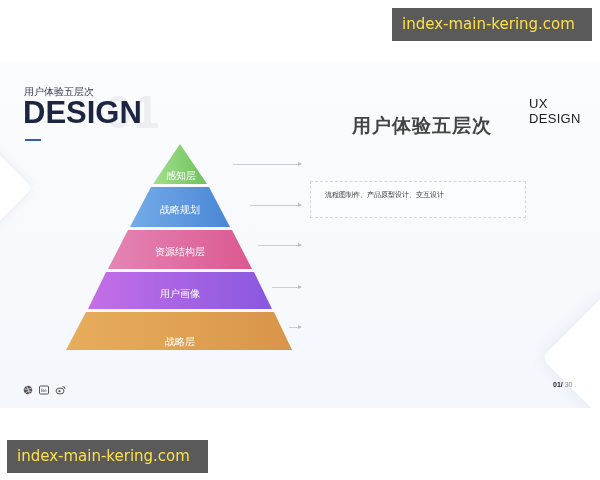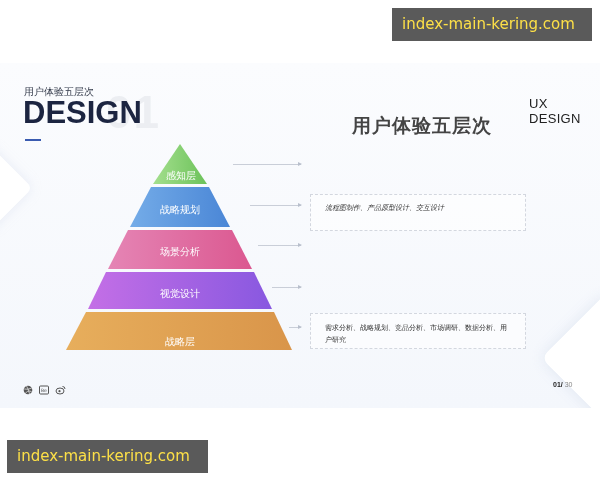--- a/index.html
+++ b/index.html
@@ -122,35 +122,32 @@
     </defs>
     <polygon points="180,81 207,121 153,121" fill="url(#g0)"></polygon>
     <polygon points="151,124 209,124 230,164 130,164" fill="url(#g1)"></polygon>
     <polygon points="128,167 232,167 252,206 108,206" fill="url(#g2)"></polygon>
     <polygon points="106,209 254,209 272,246 88,246" fill="url(#g3)"></polygon>
     <polygon points="86,249 274,249 292,287 66,287" fill="url(#g4)"></polygon>
   </svg>
 
   <div class="layer-label" style="left:181px; top:106px;">感知层</div>
   <div class="layer-label" style="left:180px; top:140px;">战略规划</div>
-  <div class="layer-label" style="left:180px; top:182px;">场景分析</div>
-  <div class="layer-label" style="left:180px; top:224px;">视觉设计</div>
+  <div class="layer-label" style="left:180px; top:182px;">资源结构层</div>
+  <div class="layer-label" style="left:180px; top:224px;">用户画像</div>
   <div class="layer-label" style="left:180px; top:272px;">战略层</div>
 
   <div class="arrow" style="left:233px; top:101px; width:68px;"></div>
   <div class="arrow" style="left:250px; top:142px; width:51px;"></div>
   <div class="arrow" style="left:258px; top:182px; width:43px;"></div>
   <div class="arrow" style="left:272px; top:224px; width:29px;"></div>
   <div class="arrow" style="left:289px; top:264px; width:12px;"></div>
 
-  <div class="info-box" style="top:131px; height:37px; padding-top:7px;font-style:italic;">
+  <div class="info-box" style="top:118px; height:37px; padding-top:7px;">
     <span>流程图制作、产品原型设计、交互设计</span>
-  </div>
-  <div class="info-box" style="top:250px; height:36px; padding-top:8px;">
-    <span>需求分析、战略规划、竞品分析、市场调研、数据分析、用户研究</span>
   </div>
 
   <div class="social">
     <span>
       <svg width="10" height="10" viewBox="0 0 10 10">
           <circle cx="5" cy="5" r="4.3" fill="#555"></circle>
           <path d="M1.2 4 Q5 5 8.8 3 M2.5 8.5 Q4 5 8.5 6.5 M3.5 1 Q6 5 6.5 9" stroke="#eee" stroke-width="0.7" fill="none"></path>
         </svg>
     </span>
     <span>

